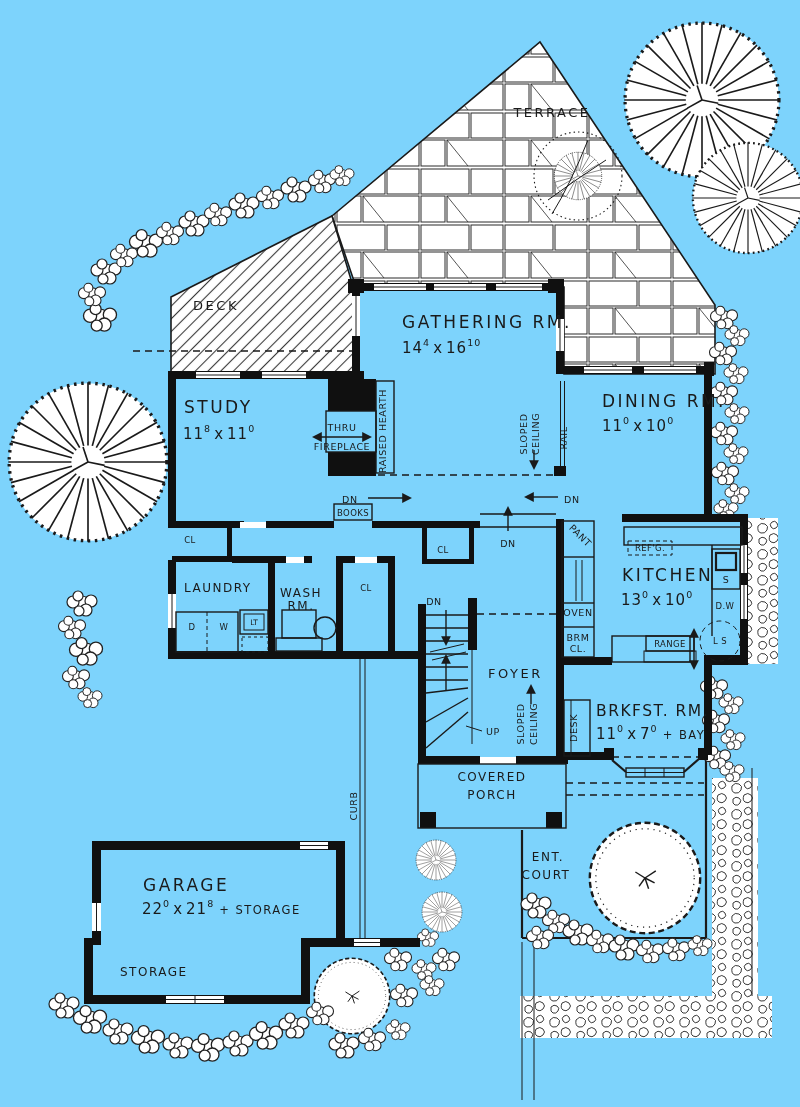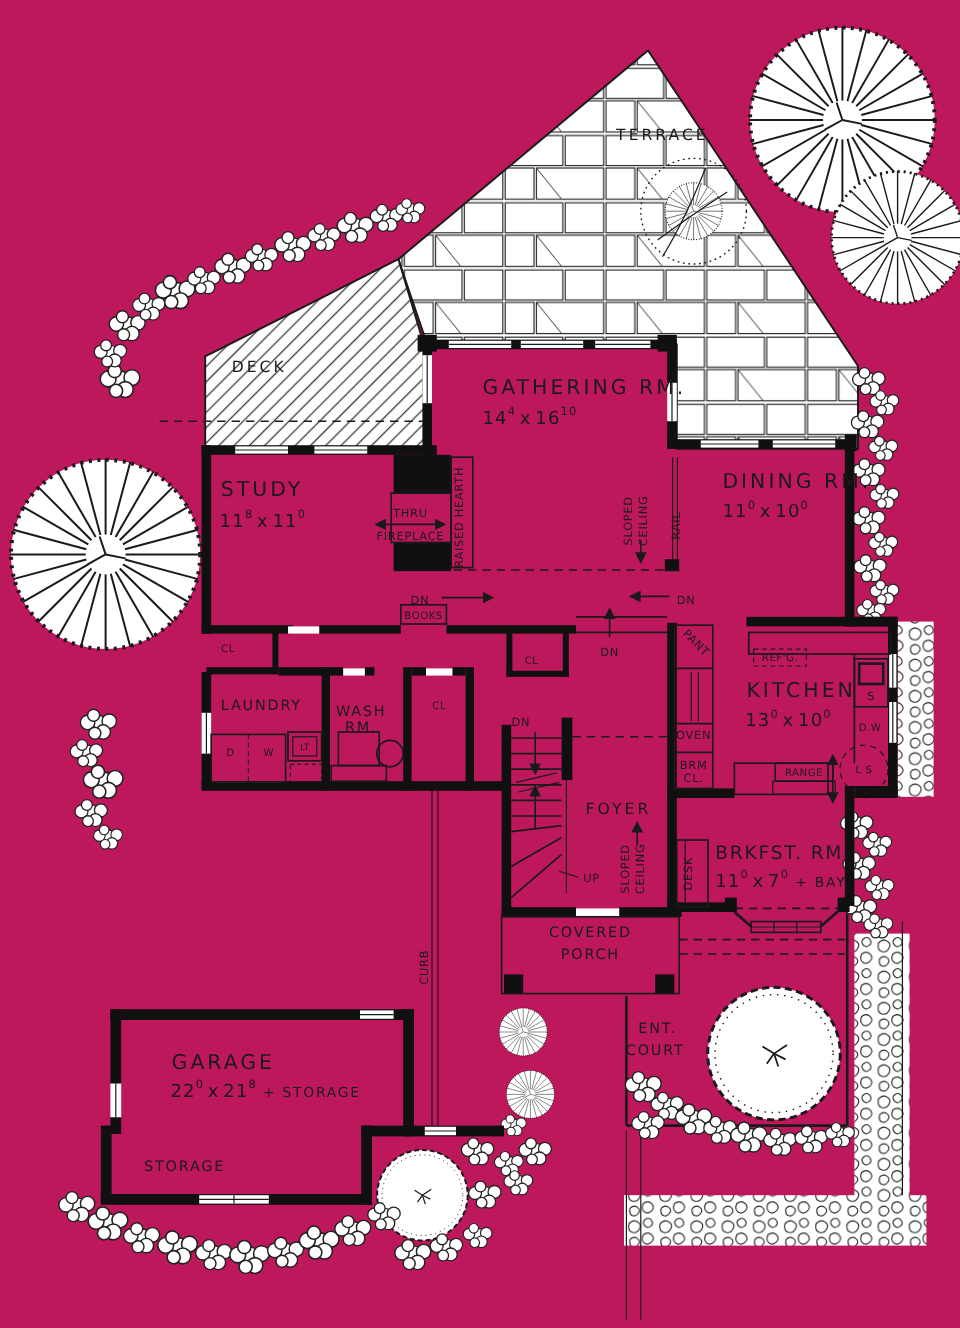--- a/index.html
+++ b/index.html
@@ -1,16 +1,16 @@
 <!DOCTYPE html>
 <html><head>
 <meta charset="utf-8">
 <style>
   html,body{margin:0;padding:0;background:#fff;}
-  .page{width:800px;height:1107px;position:relative;background:#be185d;}
+  .page{width:800px;height:1107px;position:relative;background:#7dd3fc;}
   svg{display:block;}
   text{font-family:"DejaVu Sans",sans-serif;fill:#1a1a1a;}
   .rm{font-size:17px;letter-spacing:2.5px;}
   .rm2{font-size:15.5px;letter-spacing:1.5px;}
   .md{font-size:13px;letter-spacing:2.5px;}
   .md2{font-size:12px;letter-spacing:1.5px;}
   .sm{font-size:9.5px;letter-spacing:0.6px;}
   .xs{font-size:8.5px;letter-spacing:0.4px;}
   .xxs{font-size:7.5px;}
   .dim{font-size:15px;letter-spacing:1px;}

